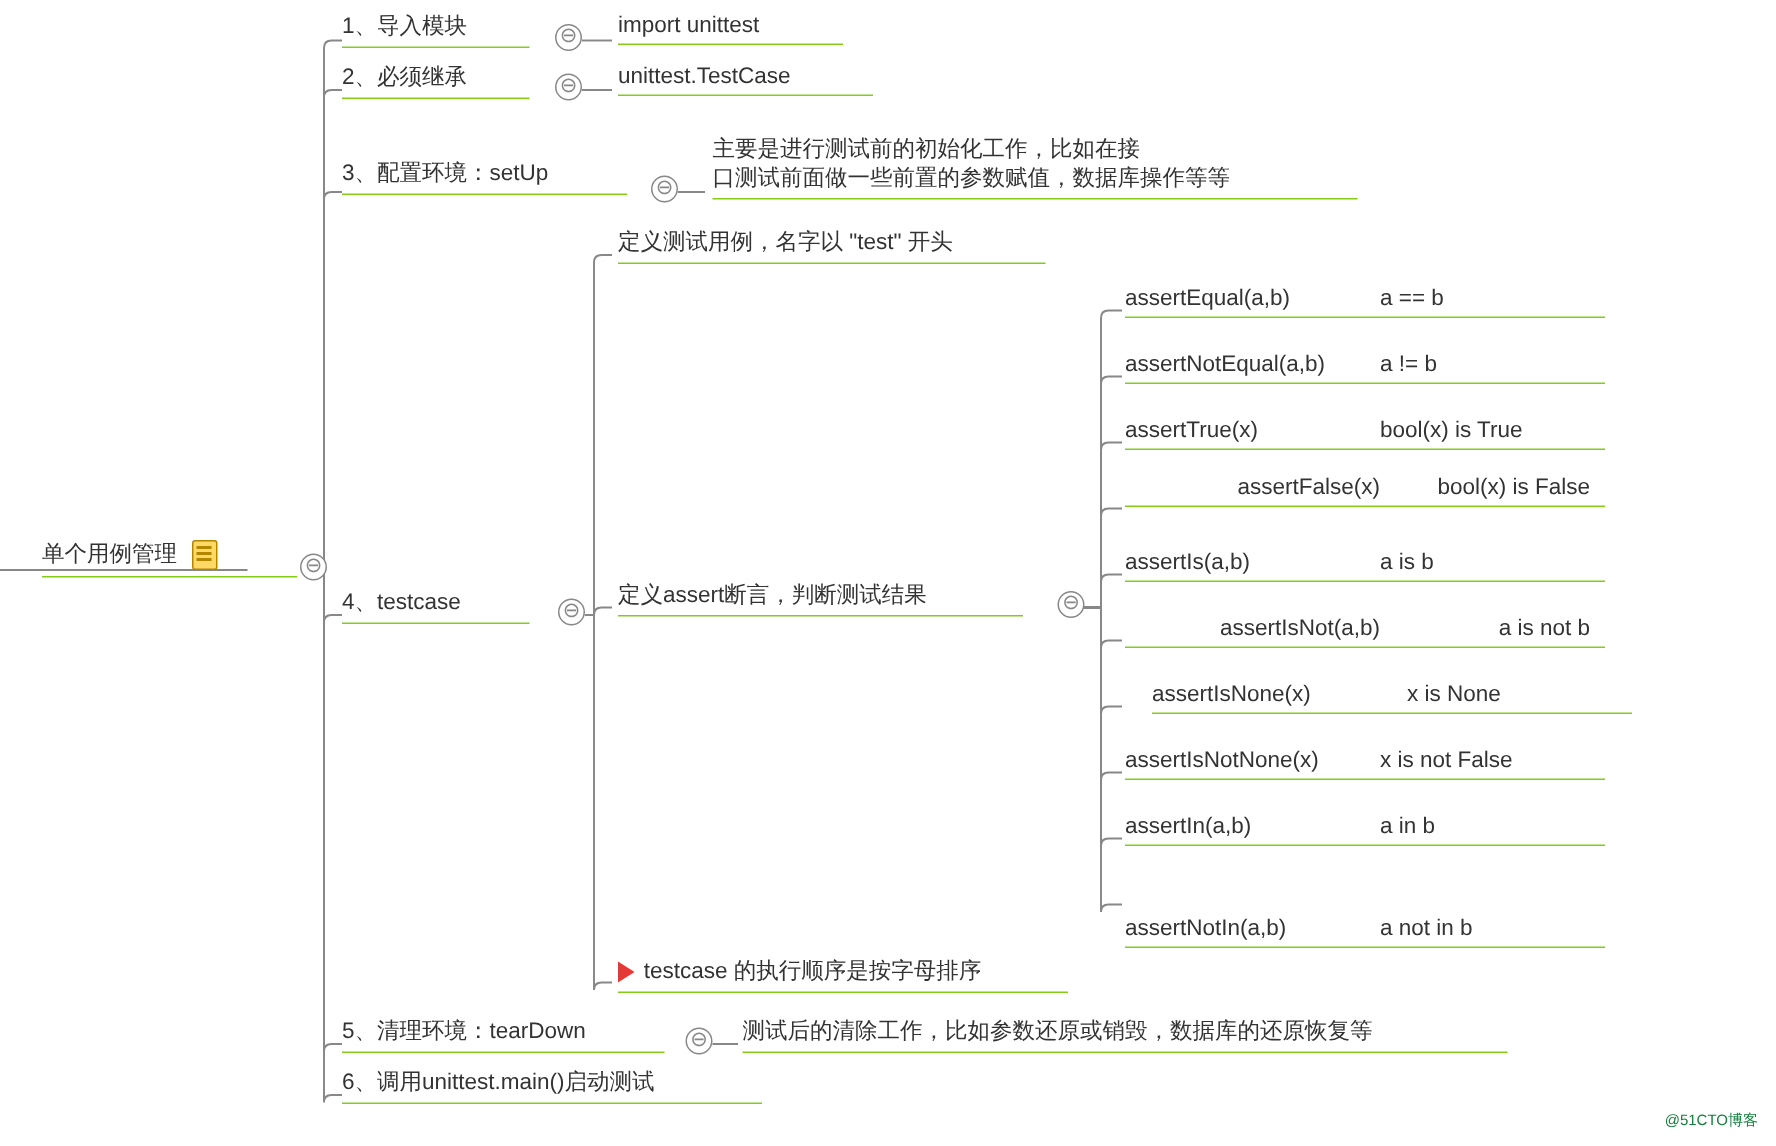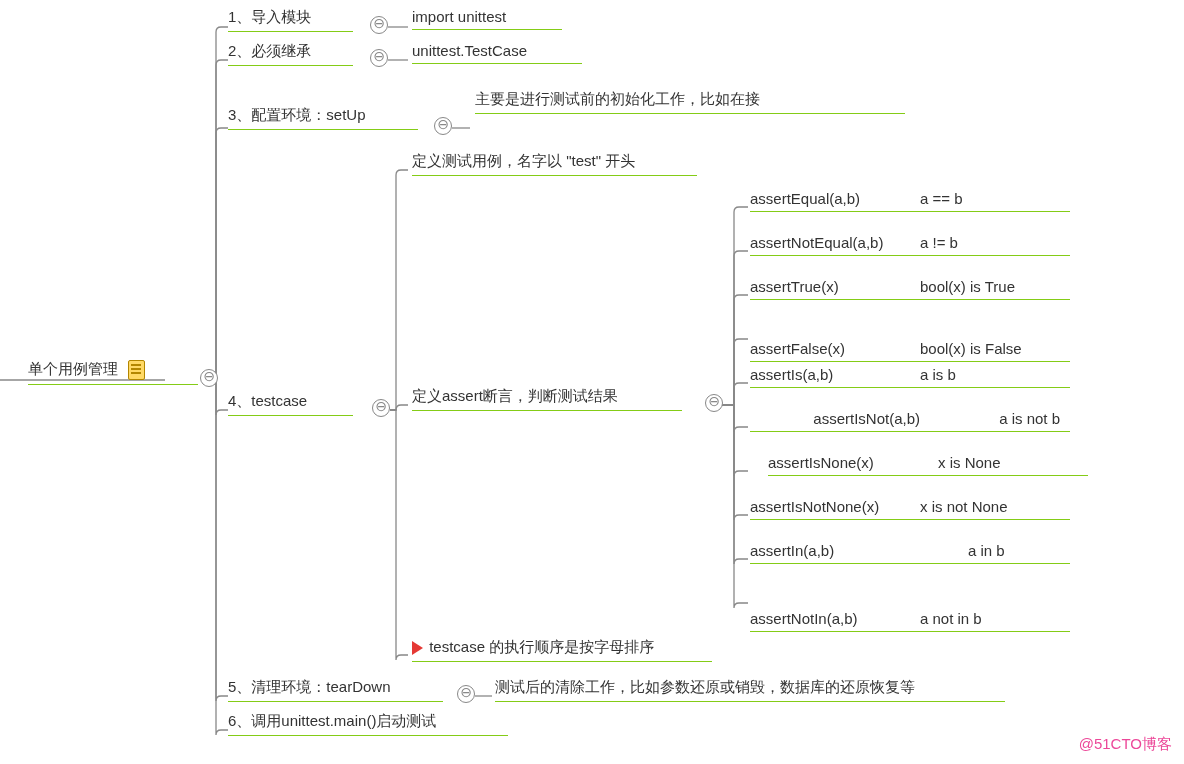--- a/index.html
+++ b/index.html
@@ -59,22 +59,22 @@
     border-top: 7px solid transparent;
     border-bottom: 7px solid transparent;
     border-left: 11px solid #e53935;
     vertical-align: middle;
     margin-right: 2px;
   }
   .watermark {
     position: absolute;
     right: 12px;
     bottom: 10px;
-    color: #ec4899;
-    font-size: 15px;
+    color: #15803d;
+    font-size: 10px;
   }
   svg { position: absolute; top: 0; left: 0; }
 
   
   .assert-row {
     position: absolute;
     display: grid;
     grid-template-columns: 170px 140px;
     white-space: nowrap;
   }
@@ -130,20 +130,21 @@
 <div class="abs underline-border node-text" style="left:412px; top:8px; width:150px;">import unittest</div>
 
 <div class="abs underline-border node-text" style="left:228px; top:42px; width:125px;">2、必须继承</div>
 <span class="abs collapse-icon" style="left:370px; top:49px;">⊖</span>
 <div class="abs underline-border node-text" style="left:412px; top:42px; width:170px;">unittest.TestCase</div>
 
 <div class="abs underline-border node-text" style="left:228px; top:106px; width:190px;">3、配置环境：setUp</div>
 <span class="abs collapse-icon" style="left:434px; top:117px;">⊖</span>
 <div class="abs underline-border" style="left:475px; top:90px; width:430px; padding-bottom:4px;">
   <div class="node-text">主要是进行测试前的初始化工作，比如在接</div>
+  <div class="node-text">口测试前面做一些前置的参数赋值，数据库操作等等</div>
 </div>
 
 <div class="abs underline-border node-text" style="left:228px; top:392px; width:125px;">4、testcase</div>
 <span class="abs collapse-icon" style="left:372px; top:399px;">⊖</span>
 
 <div class="abs underline-border node-text" style="left:412px; top:152px; width:285px;">定义测试用例，名字以 "test" 开头</div>
 
 <div class="abs underline-border node-text" style="left:412px; top:387px; width:270px;">定义assert断言，判断测试结果</div>
 <span class="abs collapse-icon" style="left:705px; top:394px;">⊖</span>
 
@@ -158,41 +159,41 @@
       <span class="node-text">a == b</span>
     </div>
     <div class="assert-row underline-border" style="left: 750px; top: 234px; width: 320px;">
       <span class="node-text">assertNotEqual(a,b)</span>
       <span class="node-text">a != b</span>
     </div>
     <div class="assert-row underline-border" style="left: 750px; top: 278px; width: 320px;">
       <span class="node-text">assertTrue(x)</span>
       <span class="node-text">bool(x) is True</span>
     </div>
-    <div class="assert-row underline-border" style="left: 750px; top: 340px; width: 320px;">
+    <div class="assert-row underline-border" style="left: 750px; top: 316px; width: 320px; text-align: right;">
       <span class="node-text">assertFalse(x)</span>
       <span class="node-text">bool(x) is False</span>
     </div>
     <div class="assert-row underline-border" style="left: 750px; top: 366px; width: 320px;">
       <span class="node-text">assertIs(a,b)</span>
       <span class="node-text">a is b</span>
     </div>
     <div class="assert-row underline-border" style="left: 750px; top: 410px; width: 320px; text-align: right;">
       <span class="node-text">assertIsNot(a,b)</span>
       <span class="node-text">a is not b</span>
     </div>
     <div class="assert-row underline-border" style="left: 768px; top: 454px; width: 320px;">
       <span class="node-text">assertIsNone(x)</span>
       <span class="node-text">x is None</span>
     </div>
     <div class="assert-row underline-border" style="left: 750px; top: 498px; width: 320px;">
       <span class="node-text">assertIsNotNone(x)</span>
-      <span class="node-text">x is not None</span>
-    </div>
-    <div class="assert-row underline-border" style="left: 750px; top: 542px; width: 320px; gap: 48px;">
+      <span class="node-text">x is not False</span>
+    </div>
+    <div class="assert-row underline-border" style="left: 750px; top: 542px; width: 320px;">
       <span class="node-text">assertIn(a,b)</span>
       <span class="node-text">a in b</span>
     </div>
     <div class="assert-row underline-border" style="left: 750px; top: 586px; width: 320px; margin-top: 24px;">
       <span class="node-text">assertNotIn(a,b)</span>
       <span class="node-text">a not in b</span>
     </div>
   </div>
 
 <div class="abs underline-border node-text" style="left:228px; top:678px; width:215px;">5、清理环境：tearDown</div>

